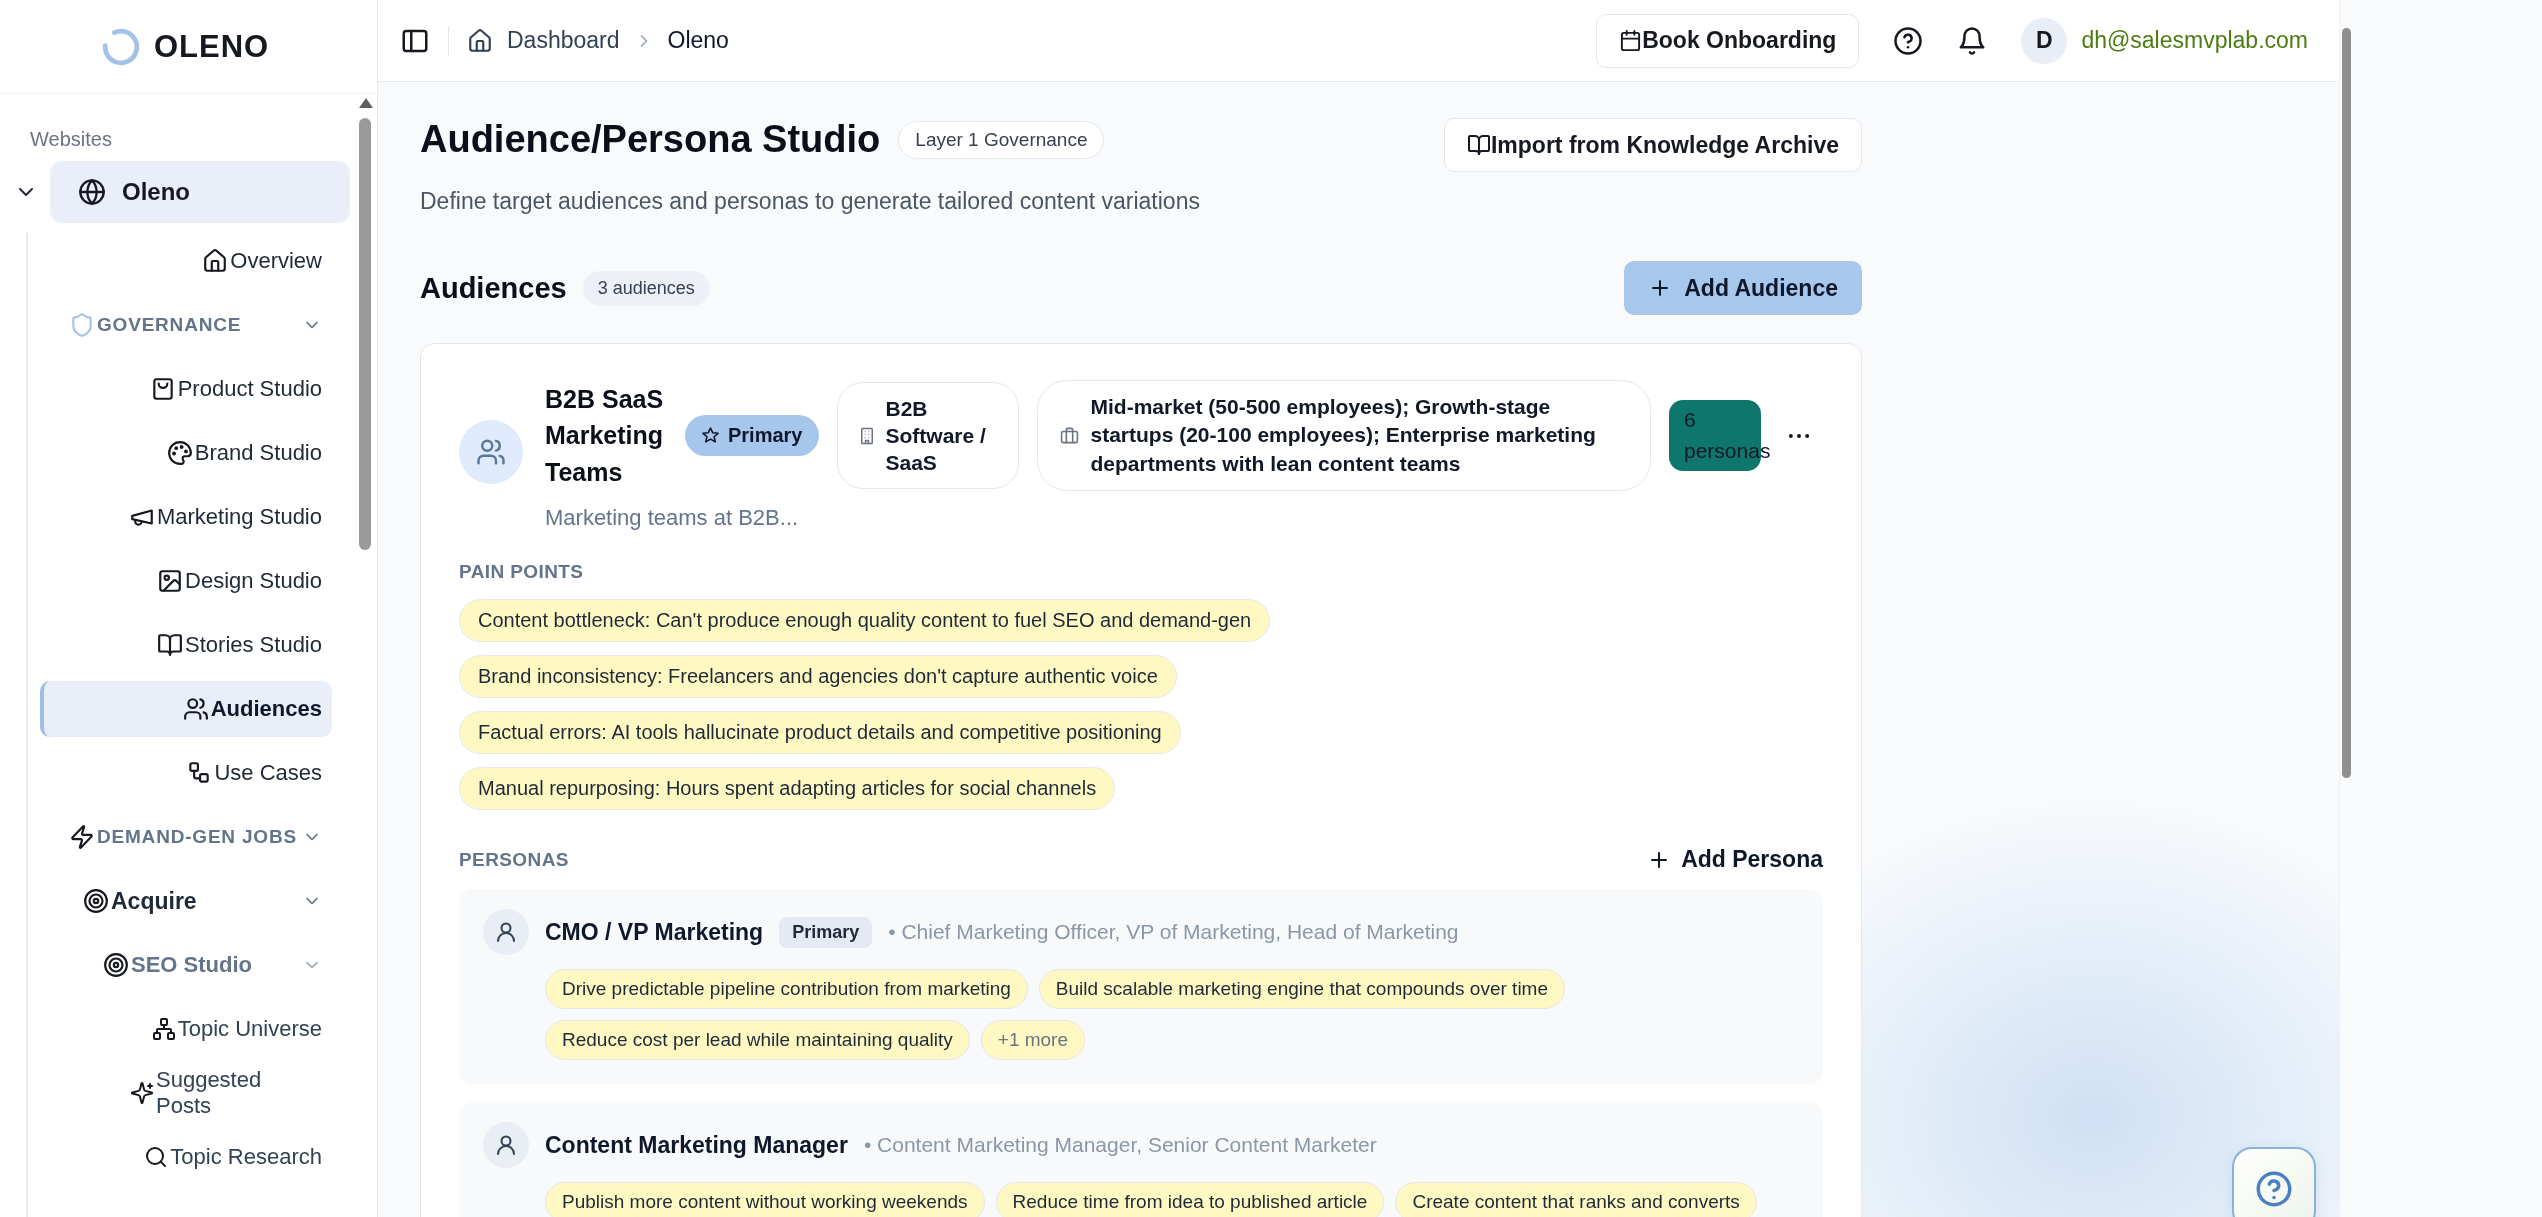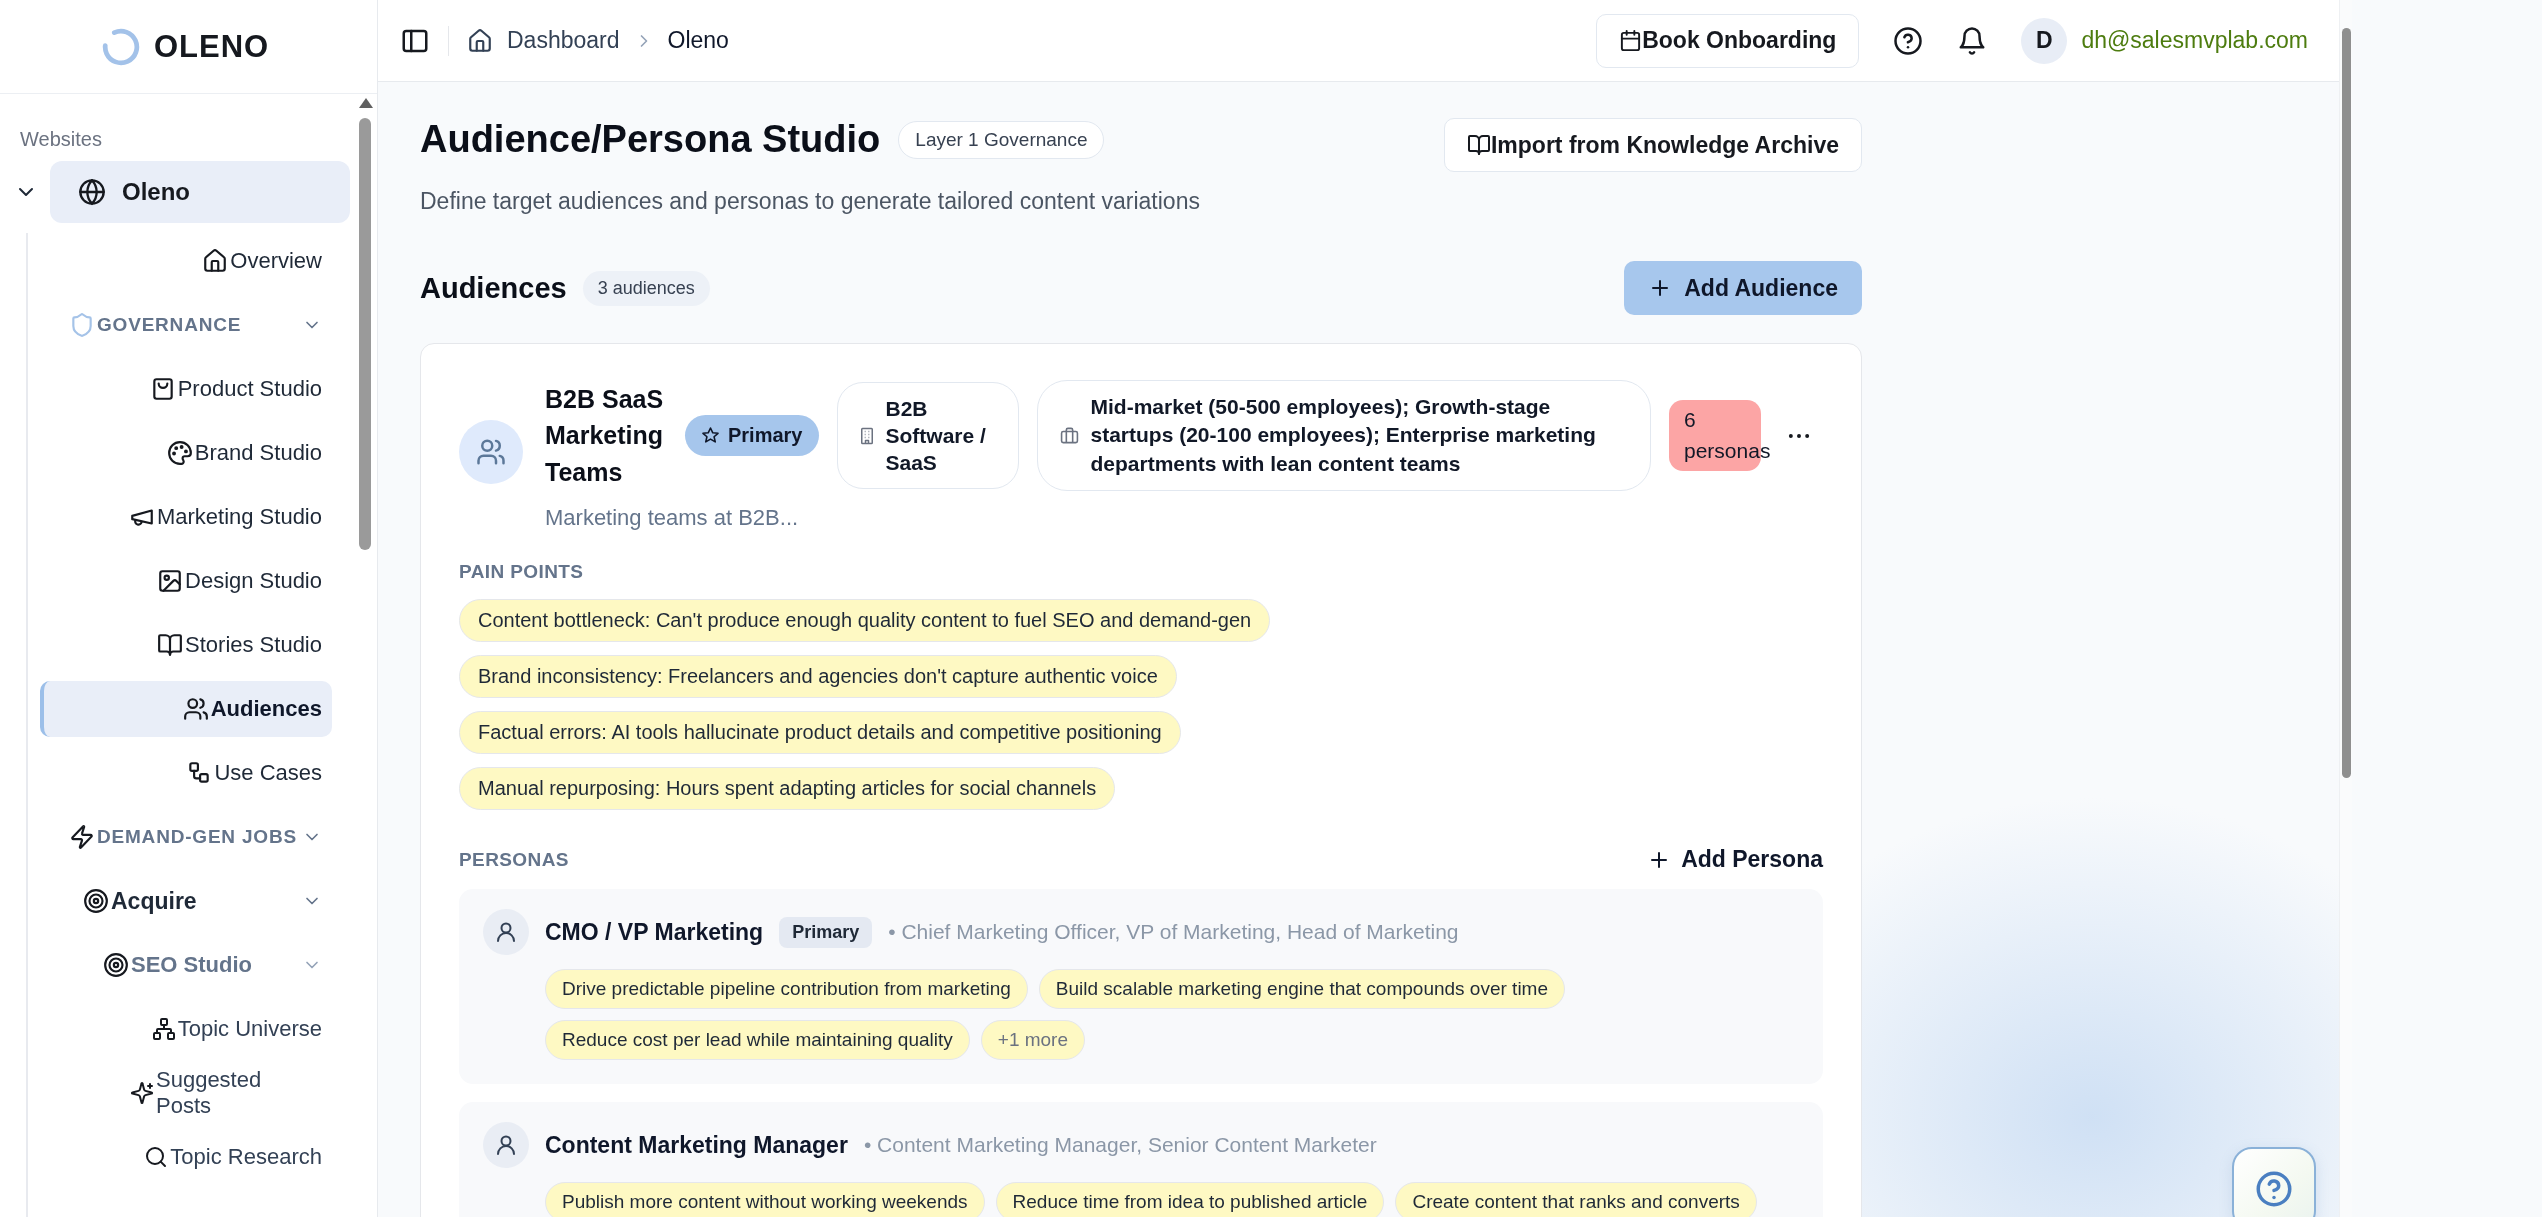--- a/index.html
+++ b/index.html
@@ -5,21 +5,21 @@
   * { margin:0; padding:0; box-sizing:border-box; }
   html,body { width:2542px; height:1217px; overflow:hidden; }
   body { font-family:"Liberation Sans", sans-serif; color:#111827; background:#f8fafc; }
   svg { display:block; }
   .app { display:flex; width:2352px; height:1217px; position:relative; }
 
   
   .sidebar { width:378px; background:#fff; border-right:1px solid #e7eaee; position:relative; flex:none; }
   .logo-row { height:94px; border-bottom:1px solid #eceff3; display:flex; align-items:center; padding-left:102px; gap:14px; }
   .logo-text { font-size:31px; font-weight:800; letter-spacing:1px; color:#16191f; }
-  .side-label { margin:34px 0 10px 20px; font-size:20px; color:#6b7280; }
+  .side-label { margin:34px 0 10px 30px; font-size:20px; color:#6b7280; }
   .site-wrap { display:flex; align-items:center; }
   .site-chevron { margin-left:14px; color:#1f2937; }
   .site-row { margin-left:12px; width:300px; height:62px; background:#e9eef8; border-radius:12px; display:flex; align-items:center; gap:16px; padding-left:28px; font-size:24px; font-weight:700; color:#16191f; }
   .tree { position:relative; margin-top:10px; }
   .tree-line { position:absolute; left:26px; top:0; bottom:-400px; width:2px; background:#e8eaef; }
   .nav-row { margin:8px 0 8px 40px; width:292px; height:56px; border-radius:10px; display:flex; align-items:center; gap:2px; padding:0 10px 0 29px; font-size:22px; color:#1f2937; position:relative;justify-content:flex-end; }
   .nav-row .nicon { color:#16191f; flex:none; }
   .nav-row.active { background:#e9eef8; border-left:4px solid #9cbfe9; padding-left:25px; font-weight:700; color:#0f172a; }
   .nav-row.section { font-size:19px; font-weight:700; letter-spacing:.8px; color:#64748b; }
   .nav-row.section .chev { margin-left:auto; color:#64748b; }
@@ -66,21 +66,21 @@
   .aud-header { display:flex; gap:22px; }
   .aud-avatar { width:64px; height:64px; border-radius:50%; background:#dfeafc; color:#5c7899; display:flex; align-items:center; justify-content:center; flex:none; margin-top:40px; }
   .aud-head-main { flex:1; min-width:0; }
   .aud-top { display:flex; align-items:center; gap:18px; }
   .aud-name { width:122px; font-size:25px; font-weight:700; color:#0b0f19; line-height:1.45; flex:none; }
   .badge-primary { display:flex; align-items:center; gap:8px; background:#a6c6ec; border-radius:999px; padding:9px 16px; font-size:20px; font-weight:600; color:#0f172a; flex:none; }
   .pill-industry { display:flex; align-items:center; gap:10px; background:#fff; border:1px solid #e2e8f0; border-radius:26px; padding:12px 20px; font-size:21px; font-weight:600; color:#111827; flex:none; }
   .pill-industry .txt { width:112px; line-height:1.3; }
   .pill-industry .picon, .pill-market .picon { color:#6b7280; flex:none; }
   .pill-market { display:flex; align-items:center; gap:12px; background:#fff; border:1px solid #e2e8f0; border-radius:30px; padding:12px 22px; font-size:21px; font-weight:600; color:#111827; max-width:800px; line-height:1.35; }
-  .pill-count { margin-left:auto; background:#fca5a5; border-radius:14px; padding:5px 15px; width:92px; font-size:21px; color:#111827; line-height:1.45; flex:none; }
+  .pill-count { margin-left:auto; background:#0f766e; border-radius:14px; padding:5px 15px; width:92px; font-size:21px; color:#111827; line-height:1.45; flex:none; }
   .menu-btn { background:none; border:none; color:#16191f; cursor:pointer; padding:6px; margin-right:4px; }
   .aud-desc { margin-top:14px; font-size:22px; color:#64748b; }
 
   .sec-label { font-size:19px; font-weight:700; letter-spacing:.4px; color:#64748b; }
   .pain-label { margin:30px 0 16px; }
   .pills { display:flex; flex-wrap:wrap; gap:13px; max-width:1380px; }
   .pill { background:#fef9c3; border:1px solid #e5e7eb; border-radius:999px; padding:9px 18px; font-size:20px; color:#1f2937; white-space:nowrap; }
   .pill.more { color:#6b7280; }
 
   .personas-head { margin:36px 0 16px; display:flex; align-items:center; }

